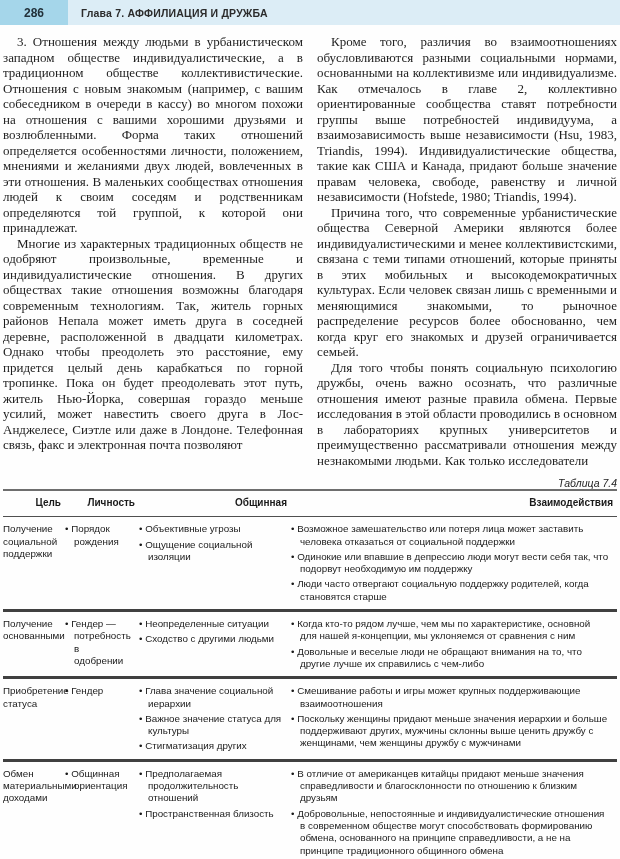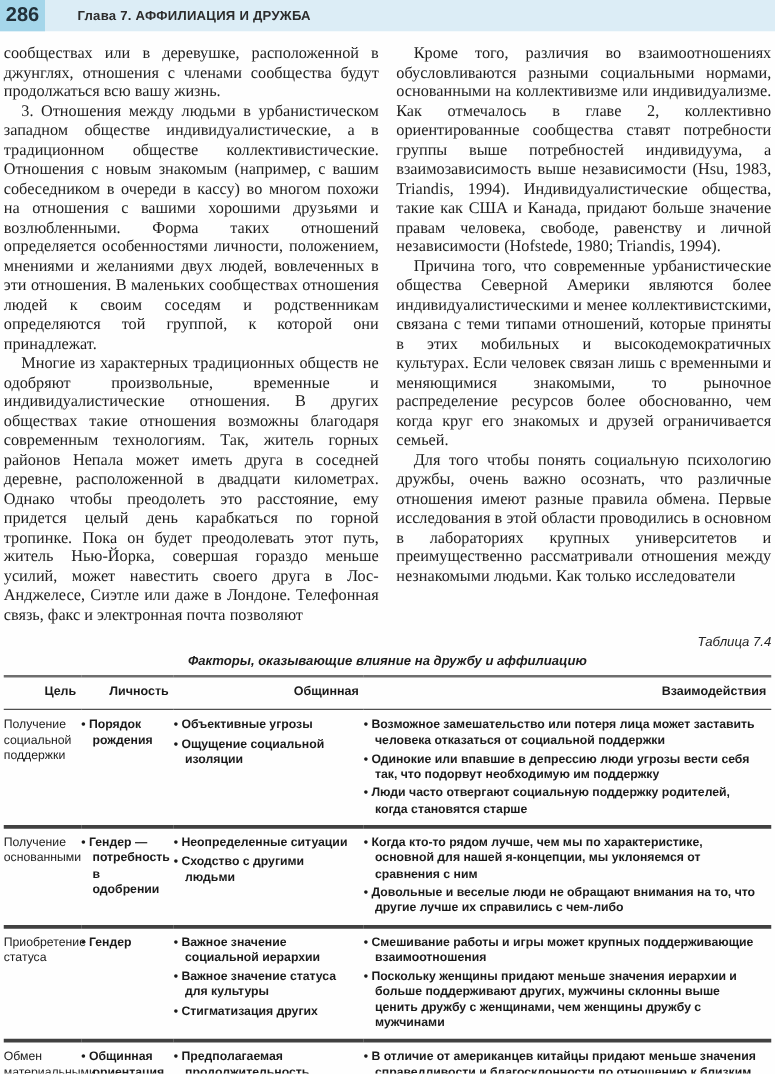--- a/index.html
+++ b/index.html
@@ -5,26 +5,26 @@
   * { margin: 0; padding: 0; box-sizing: border-box; }
   html, body { background: #ffffff; }
   .page {
     width: 620px; height: 859px; overflow: hidden;
     background: #fefefe; position: relative;
     font-family: "Liberation Sans", sans-serif;
   }
   
   .header { display: flex; height: 25px; background: #dcedf6; align-items: stretch; }
   .page-num {
-    width: 36px; background: #a5d6ea; color: #22313a;
+    width: 68px; background: #a5d6ea; color: #22313a;
     display: flex; align-items: center; justify-content: center;
-    font-weight: bold; font-size: 16px;
+    font-weight: bold; font-size: 12px;
   }
   .chapter {
-    display: flex; align-items: center; padding-left: 26px;
+    display: flex; align-items: center; padding-left: 13px;
     font-weight: bold; font-size: 10.5px; color: #2c2c2c; letter-spacing: .2px;
   }
   
   .columns { display: flex; gap: 14px; padding: 9px 3px 0 3px; }
   .col {
     flex: 1; font-family: "Liberation Serif", serif;
     font-size: 13px; line-height: 15.5px; text-align: justify; color: #1d1d1d;
   }
   .para { margin: 0; }
   .para.indent { text-indent: 14px; }
@@ -49,50 +49,48 @@
   table.factors thead th {
     font-weight: bold; font-size: 10px; text-align: right;
     padding: 6px 4px 7px 4px; border-bottom: 1.5px solid #4f4f4f;
   }
   table.factors tbody td {
     vertical-align: top; padding: 6px 8px 6px 0;
     border-bottom: 3px solid #404040;
   }
   table.factors tbody tr:last-child td { border-bottom: 2.5px solid #8a8a8a; }
   td.goal-cell { padding-left: 3px; }
-  ul.cell-list { list-style: none; font-weight: bold; }
+  ul.cell-list { list-style: none; }
   ul.cell-list li { padding-left: 9px; text-indent: -9px; margin-bottom: 3px; }
   ul.cell-list li:last-child { margin-bottom: 0; }
 </style>
 </head>
 <body>
 
 <div class="page">
 
   <div class="header">
     <div class="page-num">286</div>
     <div class="chapter">Глава 7. АФФИЛИАЦИЯ И ДРУЖБА</div>
   </div>
 
   <div class="columns">
     <div class="col">
-        <p class="para">сообществах или в деревушке, расположенной в джунглях, отношения с членами сообщества будут продолжаться всю вашу жизнь.</p>
         <p class="para indent">3. Отношения между людьми в урбанистическом западном обществе индивидуалистические, а в традиционном обществе коллективистические. Отношения с новым знакомым (например, с вашим собеседником в очереди в кассу) во многом похожи на отношения с вашими хорошими друзьями и возлюбленными. Форма таких отношений определяется особенностями личности, положением, мнениями и желаниями двух людей, вовлеченных в эти отношения. В маленьких сообществах отношения людей к своим соседям и родственникам определяются той группой, к которой они принадлежат.</p>
         <p class="para indent">Многие из характерных традиционных обществ не одобряют произвольные, временные и индивидуалистические отношения. В других обществах такие отношения возможны благодаря современным технологиям. Так, житель горных районов Непала может иметь друга в соседней деревне, расположенной в двадцати километрах. Однако чтобы преодолеть это расстояние, ему придется целый день карабкаться по горной тропинке. Пока он будет преодолевать этот путь, житель Нью-Йорка, совершая гораздо меньше усилий, может навестить своего друга в Лос-Анджелесе, Сиэтле или даже в Лондоне. Телефонная связь, факс и электронная почта позволяют</p>
       </div>
     <div class="col">
         <p class="para indent">Кроме того, различия во взаимоотношениях обусловливаются разными социальными нормами, основанными на коллективизме или индивидуализме. Как отмечалось в главе 2, коллективно ориентированные сообщества ставят потребности группы выше потребностей индивидуума, а взаимозависимость выше независимости (Hsu, 1983, Triandis, 1994). Индивидуалистические общества, такие как США и Канада, придают больше значение правам человека, свободе, равенству и личной независимости (Hofstede, 1980; Triandis, 1994).</p>
         <p class="para indent">Причина того, что современные урбанистические общества Северной Америки являются более индивидуалистическими и менее коллективистскими, связана с теми типами отношений, которые приняты в этих мобильных и высокодемократичных культурах. Если человек связан лишь с временными и меняющимися знакомыми, то рыночное распределение ресурсов более обоснованно, чем когда круг его знакомых и друзей ограничивается семьей.</p>
         <p class="para indent">Для того чтобы понять социальную психологию дружбы, очень важно осознать, что различные отношения имеют разные правила обмена. Первые исследования в этой области проводились в основном в лабораториях крупных университетов и преимущественно рассматривали отношения между незнакомыми людьми. Как только исследователи</p>
       </div>
   </div>
 
   <div class="table-section">
     <div class="table-label">Таблица 7.4</div>
-    <div class="table-title">Факторы, оказывающие влияние на дружбу и аффилиацию</div>
     <table class="factors">
       <colgroup>
         <col class="c1">
           <col class="c2">
           <col class="c3">
           <col class="c4">
       </colgroup>
       <thead>
         <tr>
             <th>Цель</th>
@@ -111,21 +109,21 @@
             </td>
             <td>
               <ul class="cell-list">
                 <li>• Объективные угрозы</li>
                 <li>• Ощущение социальной изоляции</li>
               </ul>
             </td>
             <td>
               <ul class="cell-list">
                 <li>• Возможное замешательство или потеря лица может заставить человека отказаться от социальной поддержки</li>
-                <li>• Одинокие или впавшие в депрессию люди угрозы вести себя так, что подорвут необходимую им поддержку</li>
+                <li>• Одинокие или впавшие в депрессию люди могут вести себя так, что подорвут необходимую им поддержку</li>
                 <li>• Люди часто отвергают социальную поддержку родителей, когда становятся старше</li>
               </ul>
             </td>
           </tr>
           <tr>
             <td class="goal-cell">Получение основанными</td>
             <td>
               <ul class="cell-list">
                 <li>• Гендер — потребность в одобрении</li>
               </ul>
@@ -145,21 +143,21 @@
           </tr>
           <tr>
             <td class="goal-cell">Приобретение статуса</td>
             <td>
               <ul class="cell-list">
                 <li>• Гендер</li>
               </ul>
             </td>
             <td>
               <ul class="cell-list">
-                <li>• Важное значение социальной иерархии</li>
+                <li>• Глава значение социальной иерархии</li>
                 <li>• Важное значение статуса для культуры</li>
                 <li>• Стигматизация других</li>
               </ul>
             </td>
             <td>
               <ul class="cell-list">
                 <li>• Смешивание работы и игры может крупных поддерживающие взаимоотношения</li>
                 <li>• Поскольку женщины придают меньше значения иерархии и больше поддерживают других, мужчины склонны выше ценить дружбу с женщинами, чем женщины дружбу с мужчинами</li>
               </ul>
             </td>

